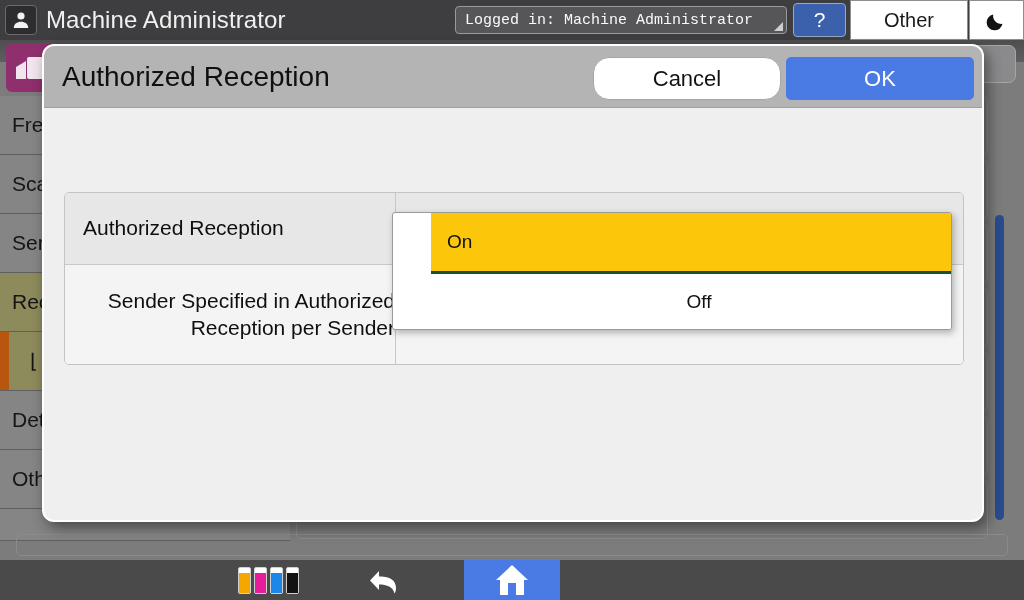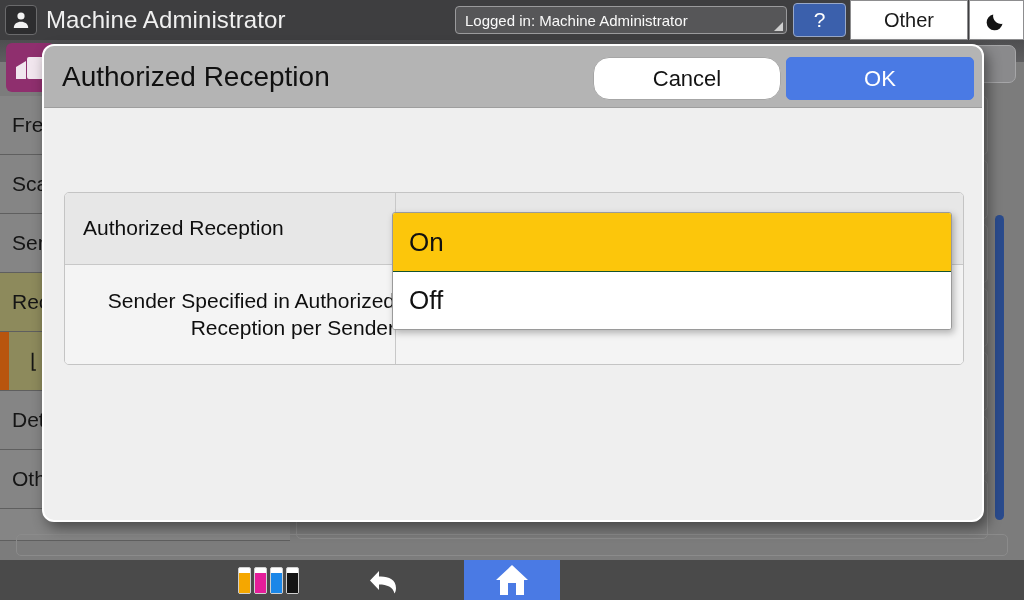--- a/index.html
+++ b/index.html
@@ -23,21 +23,21 @@
   }
   #user-avatar svg { width: 18px; height: 18px; fill: #f2f2f2; }
   #topbar-title {
     color: #f0f0f0; font-size: 24px; margin-left: 9px;
     white-space: nowrap; letter-spacing: .1px;
   }
   #login-status {
     position: absolute; left: 455px; top: 6px; width: 332px; height: 28px;
     background: #565658; border: 1px solid #9a9a9c; border-radius: 4px;
     color: #fafafa; font-size: 15px; display: flex; align-items: center;
-    padding-left: 9px; overflow: hidden;
+    padding-left: 9px; overflow: hidden; font-family: Liberation Mono, monospace;
   }
   #login-status-caret {
     position: absolute; right: 3px; bottom: 2px;
     width: 0; height: 0; border-left: 9px solid transparent;
     border-bottom: 9px solid #cfcfcf;
   }
   #help-button {
     position: absolute; left: 793px; top: 3px; width: 53px; height: 34px;
     background: #3b60ac; border: 1px solid #98a8c8; border-radius: 4px;
     color: #ffffff; font-size: 21px; display: flex;
@@ -182,25 +182,26 @@
 
   
   #dropdown {
     position: absolute; left: 348px; top: 104px; width: 560px;
     border: 1px solid #9a9a9a; border-radius: 3px;
     background: #ffffff; overflow: hidden;
     box-shadow: 2px 3px 7px rgba(0,0,0,.28);
   }
   .dropdown-option {
     height: 58px; display: flex; align-items: center;
-    padding-left: 16px; font-size: 26px; color: #111111;
+    padding-left: 16px; font-size: 19px; color: #111111;
     background: #ffffff;
+    margin-left: 38px;
   }
   .dropdown-option.selected { background: #fcc60b; }
-  .dropdown-option + .dropdown-option { border-top: 1px solid #14532d; }
+  .dropdown-option + .dropdown-option { border-top: 3px solid #14532d; justify-content: center; }
 
   
   #bottombar {
     position: absolute; left: 0; top: 560px; width: 1024px; height: 40px;
     background: #4a4a4a;
   }
   #toner-group {
     position: absolute; left: 238px; top: 7px;
     display: flex; gap: 3px; align-items: flex-end;
   }

